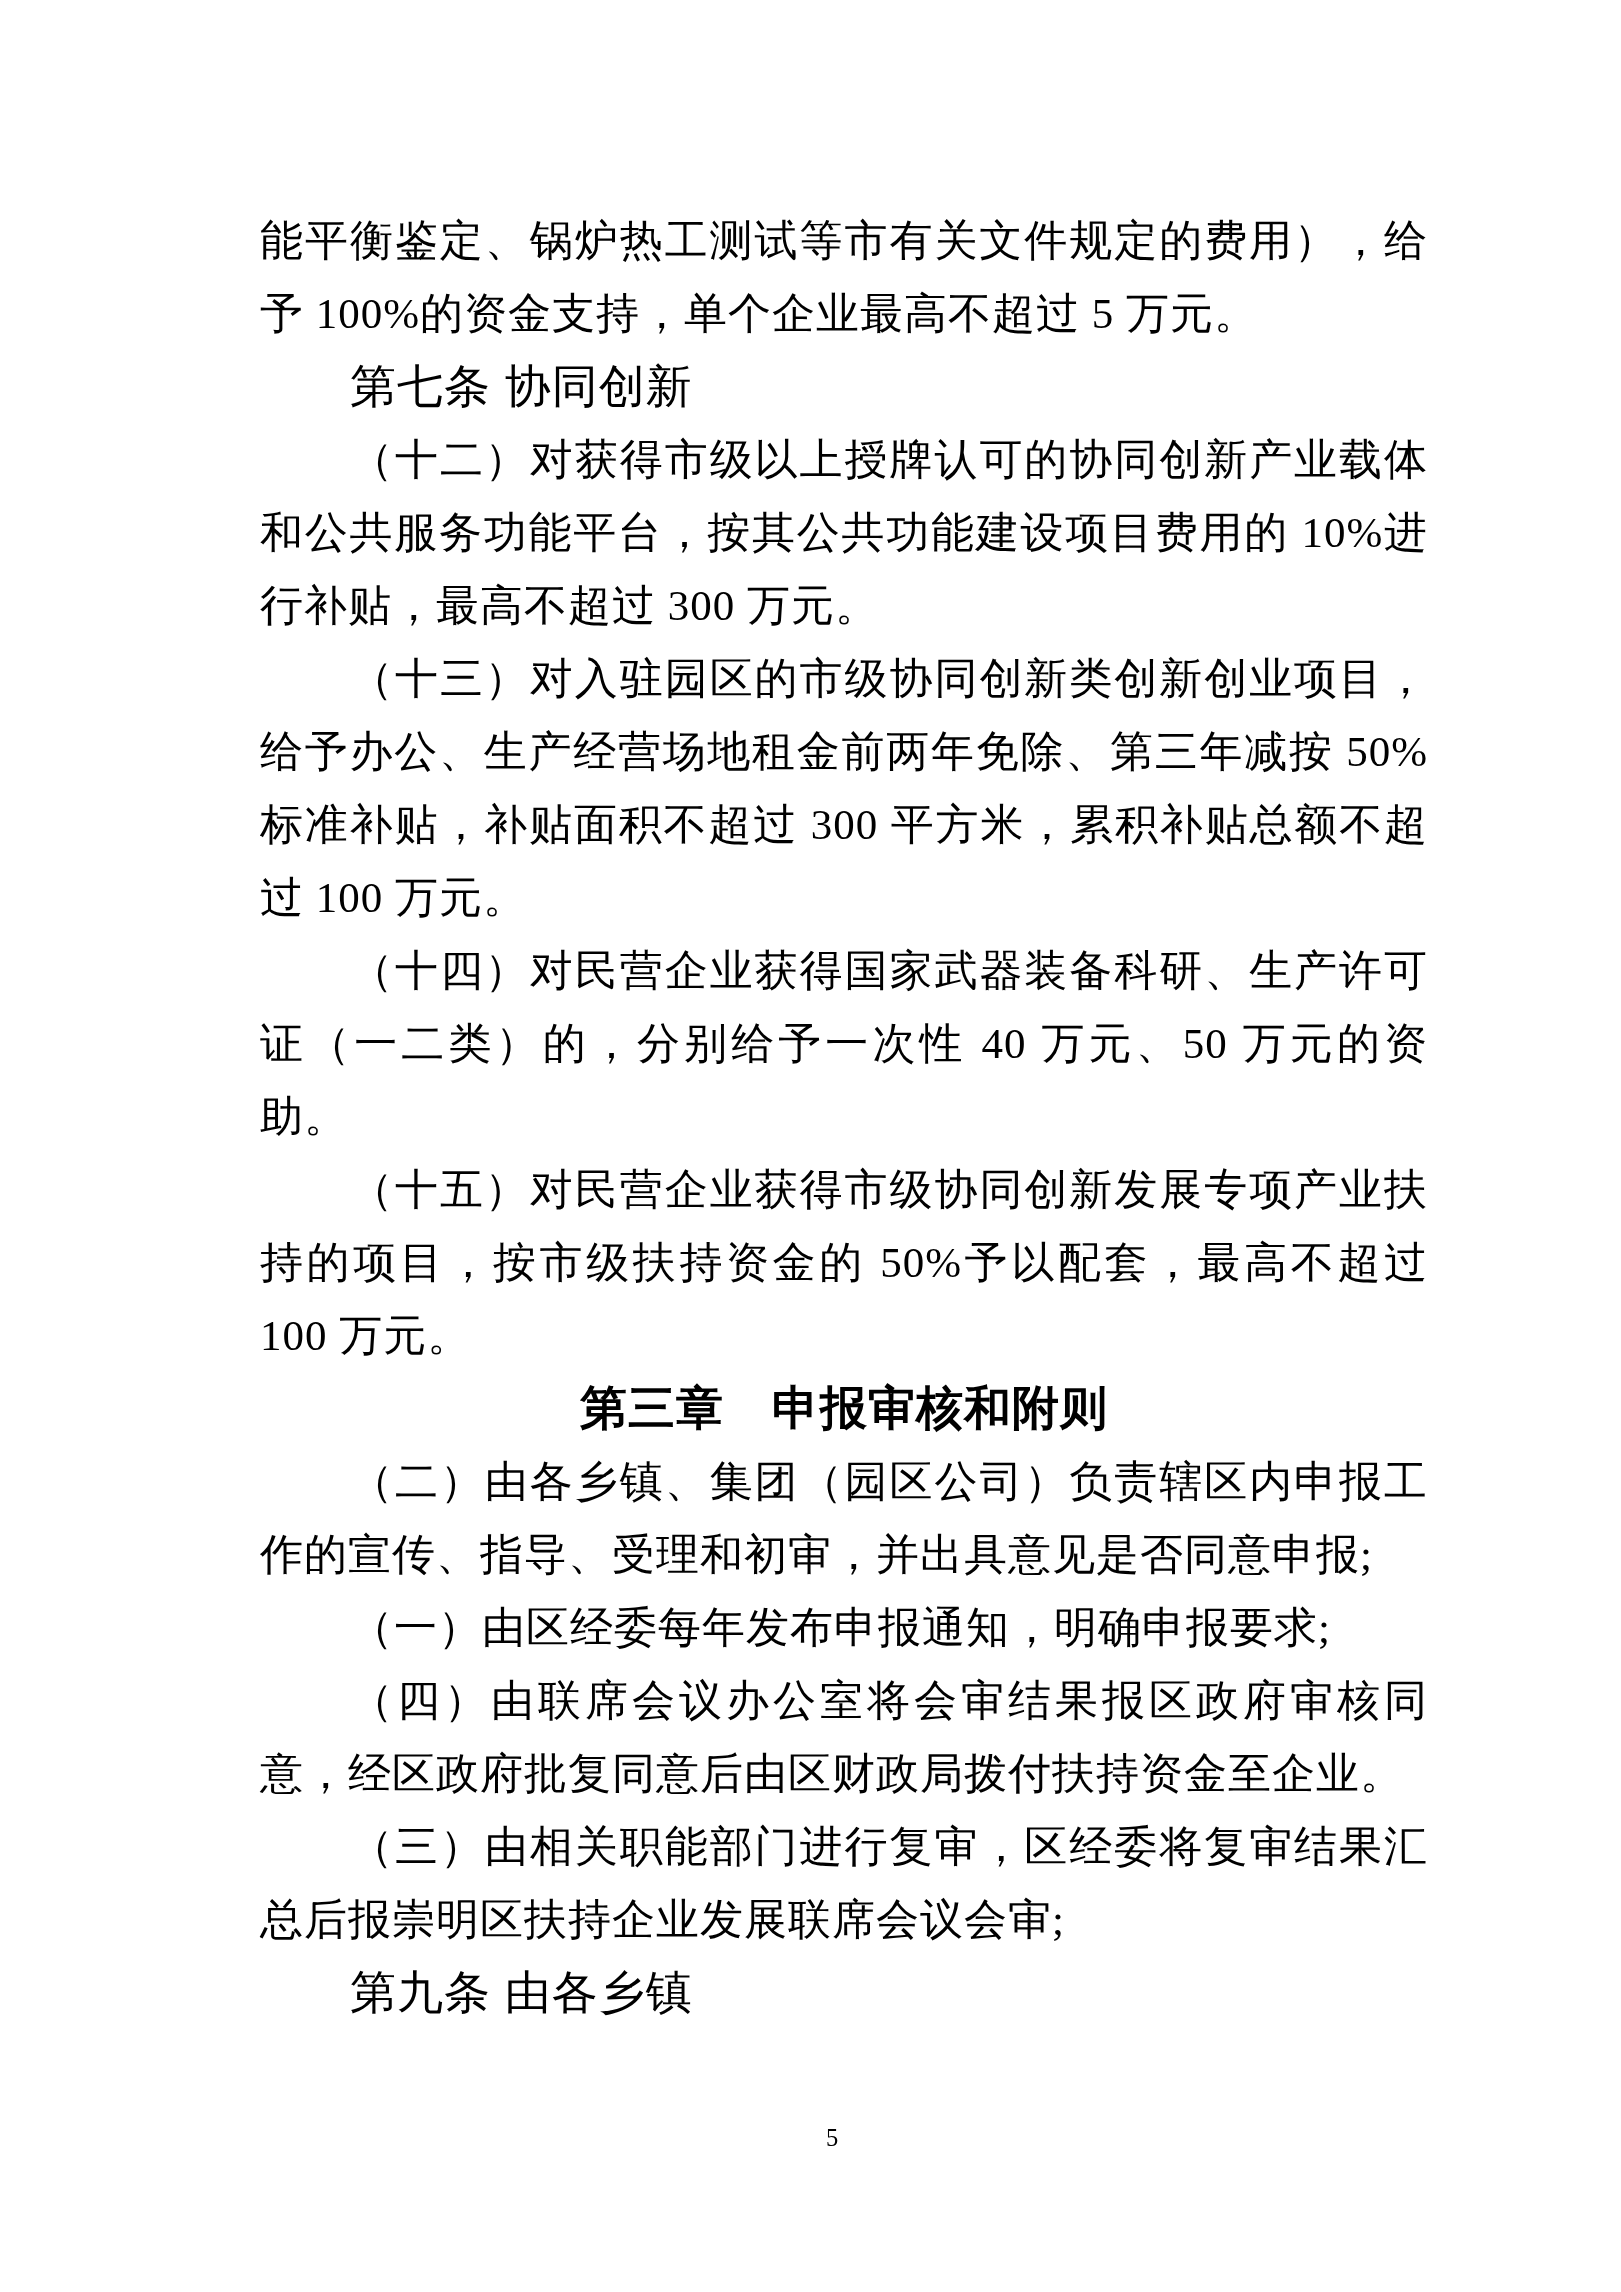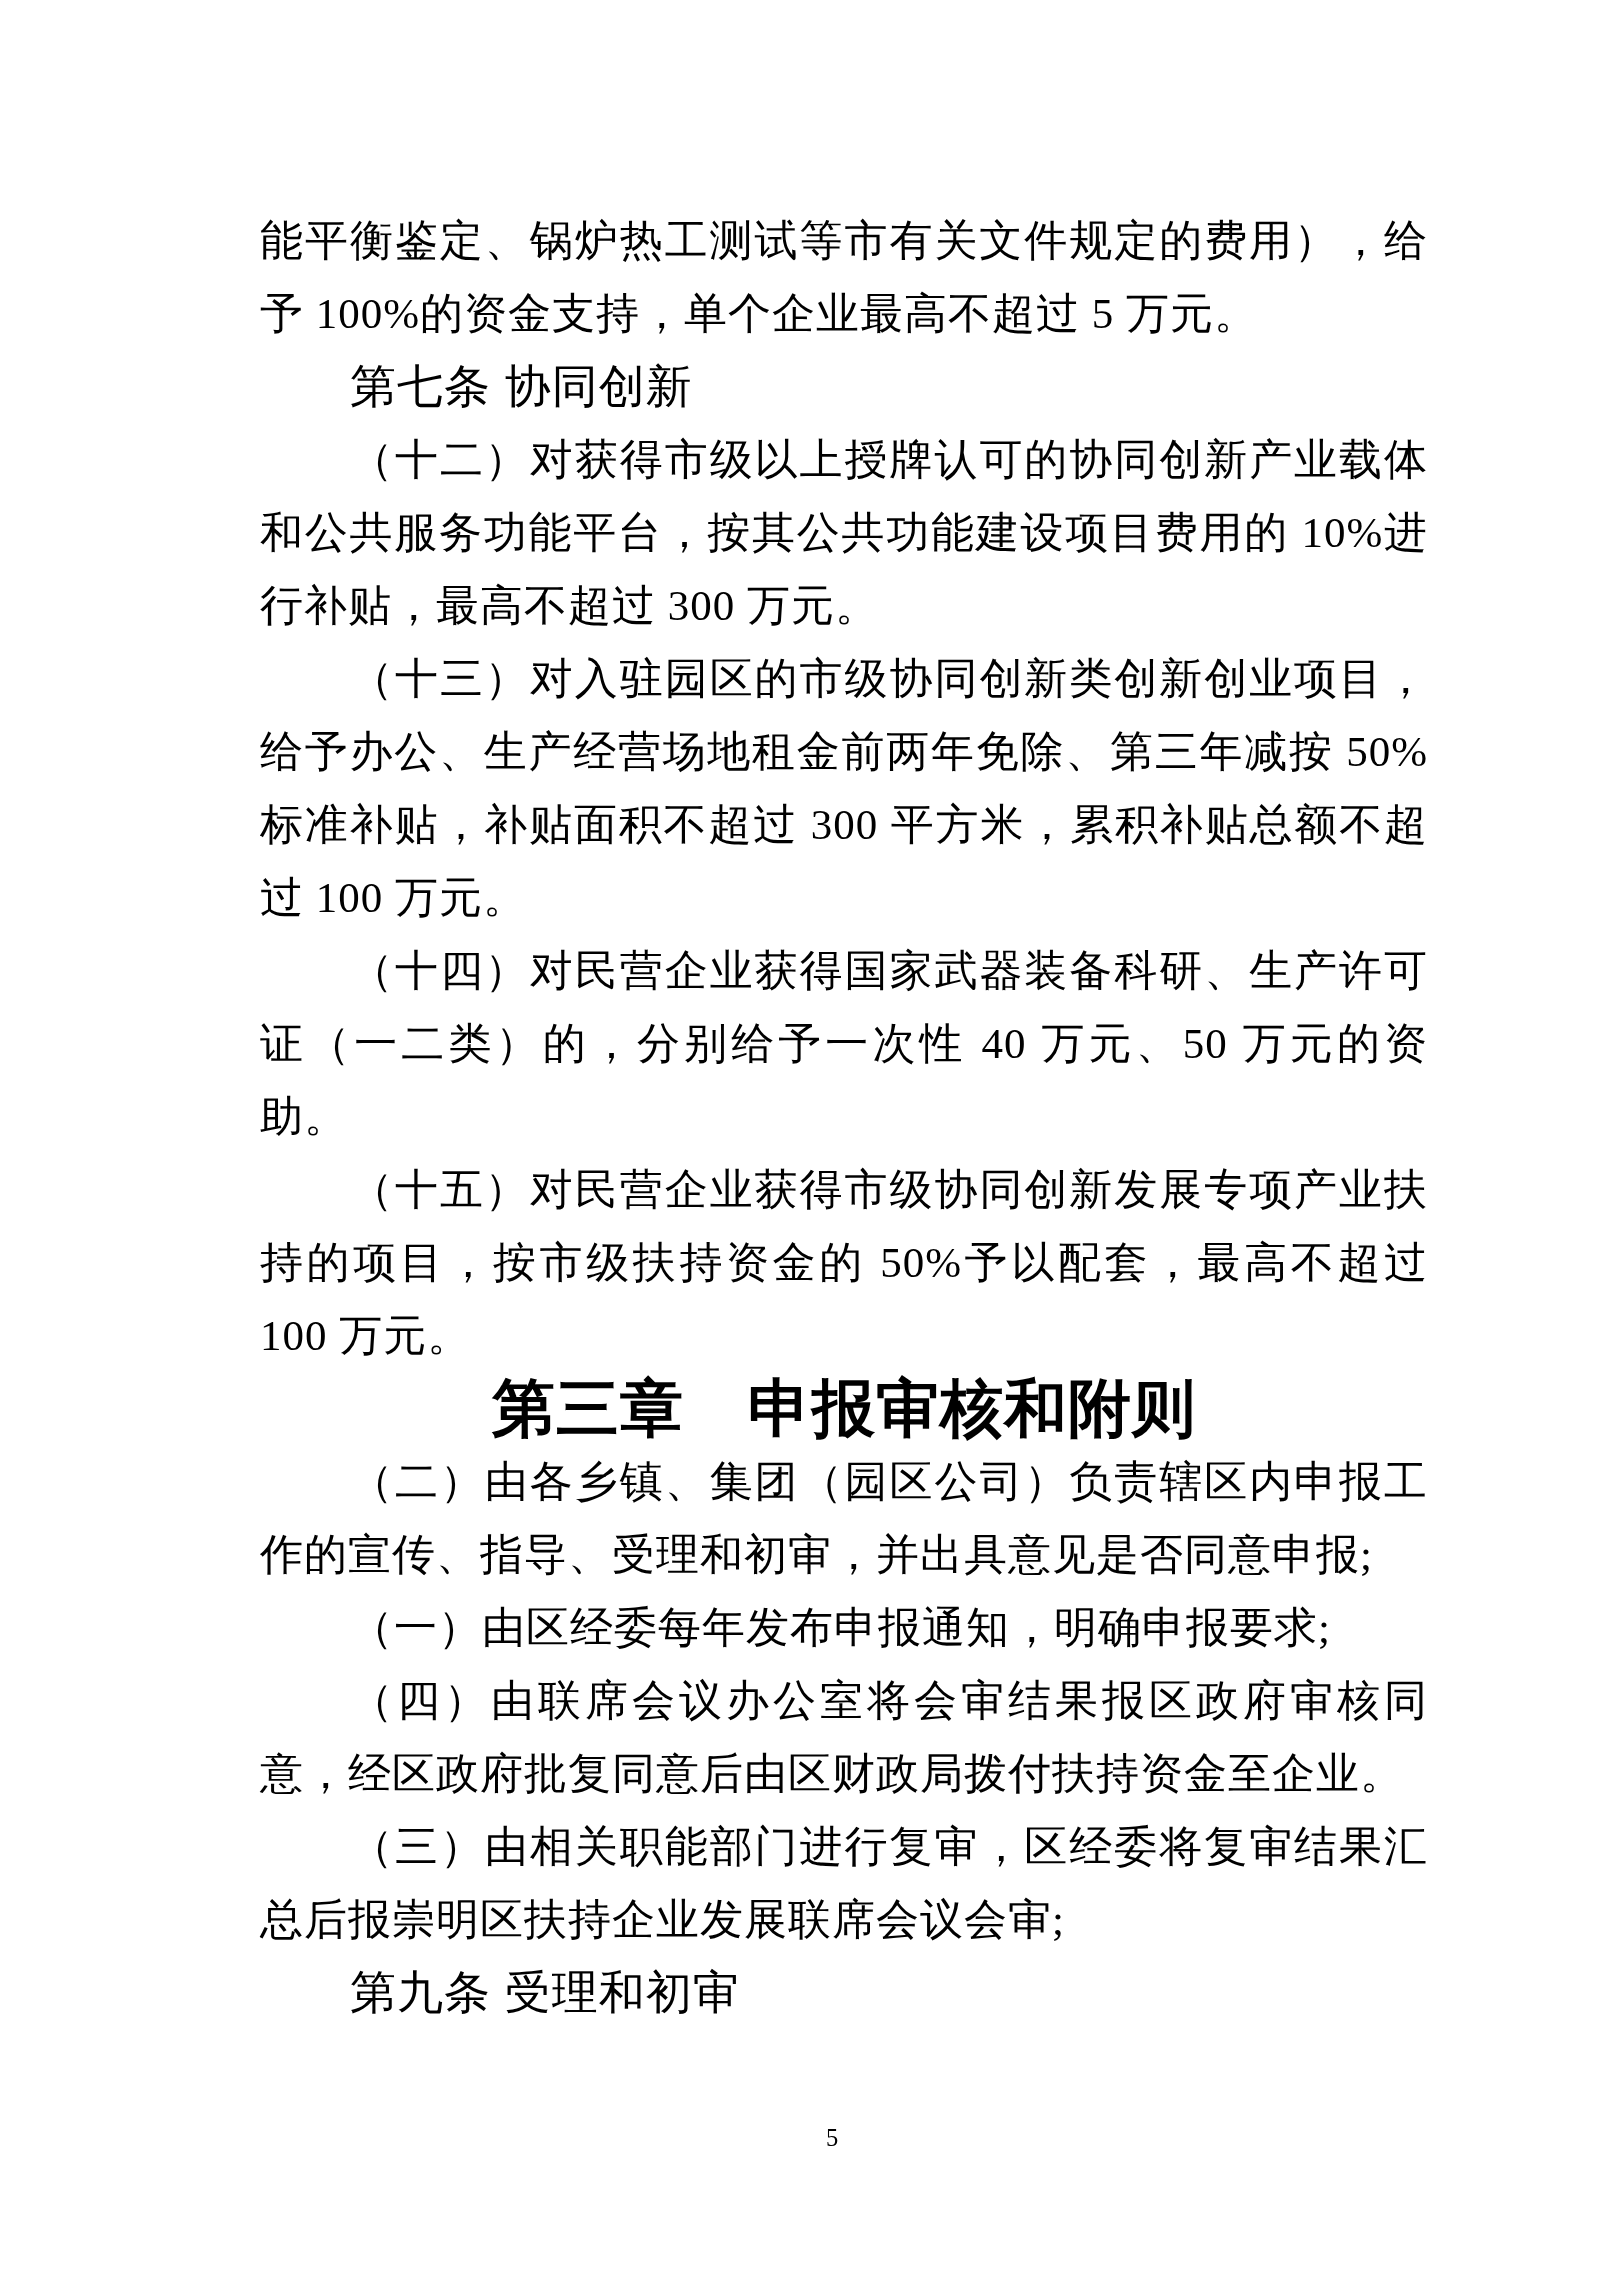--- a/index.html
+++ b/index.html
@@ -43,23 +43,23 @@
     text-indent: 90px;
     font-family: "Liberation Sans", "DejaVu Sans", sans-serif;
     font-weight: normal;
     font-size: 46px;
     letter-spacing: 1px;
   }
   .h-chapter {
     margin: 0;
     text-indent: 0;
     text-align: center;
-    font-family: Liberation Sans, sans-serif;
+    font-family: Liberation Serif, serif;
     font-weight: bold;
-    font-size: 63px;
+    font-size: 47px;
     letter-spacing: 1px;
   }
   .page-number {
     position: absolute;
     top: 2123px;
     left: 248px;
     width: 1168px;
     text-align: center;
     color: #000000;
     font-family: "Liberation Serif", "DejaVu Serif", serif;
@@ -89,19 +89,19 @@
 
 
     <p class="para">（二）由各乡镇、集团（园区公司）负责辖区内申报工作的宣传、指导、受理和初审，并出具意见是否同意申报;</p>
 
     <p class="para">（一）由区经委每年发布申报通知，明确申报要求;</p>
 
     <p class="para">（四）由联席会议办公室将会审结果报区政府审核同意，经区政府批复同意后由区财政局拨付扶持资金至企业。</p>
 
     <p class="para">（三）由相关职能部门进行复审，区经委将复审结果汇总后报崇明区扶持企业发展联席会议会审;</p>
 
-    <p class="h-article">第九条 受理和初审</p>
+    <p class="h-article">第九条 由各乡镇</p>
   </div>
 
   <div class="page-number">5</div>
 
 </div>
 
 
 </body></html>

